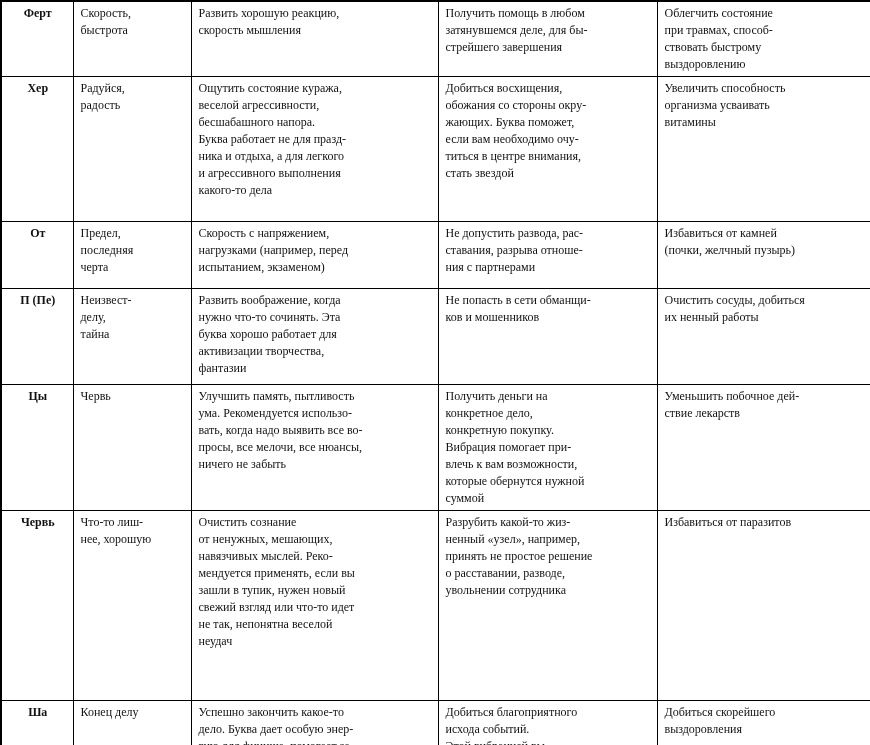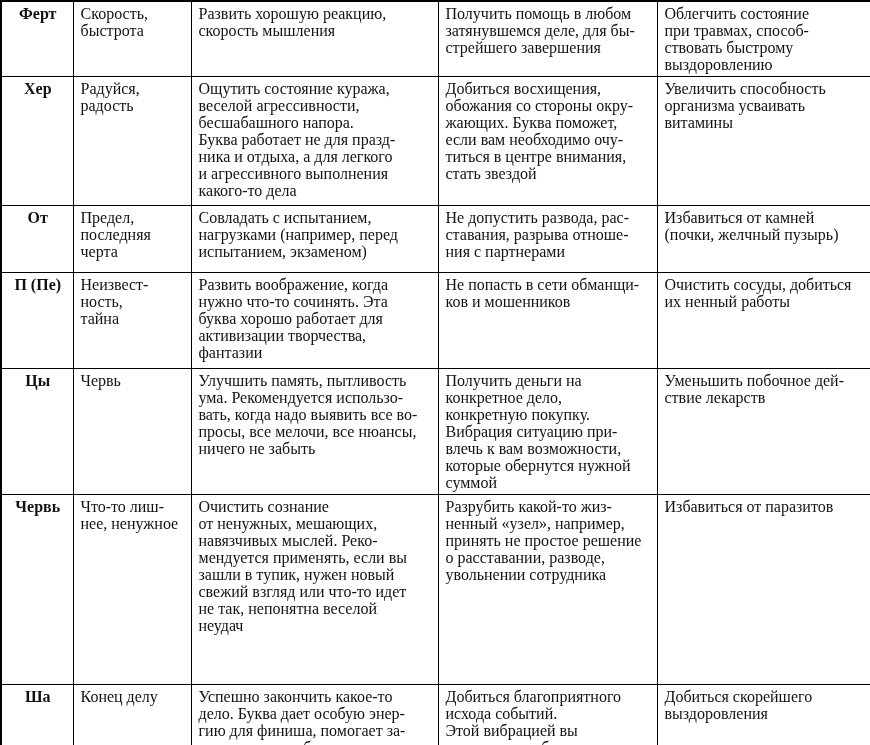--- a/index.html
+++ b/index.html
@@ -17,21 +17,21 @@
   }
   table.letter-table {
     border-collapse: collapse;
     table-layout: fixed;
     width: 870px;
     height: 745px;
     border: 2px solid #000000;
   }
   table.letter-table td {
     border: 1px solid #000000;
-    font-size: 16px;
+    font-size: 12px;
     line-height: 17px;
     white-space: pre-line;
     overflow: hidden;
     padding: 3px 6px 3px 7px;
     vertical-align: top;
     box-sizing: border-box;
   }
   td.c-letter {
     font-weight: bold;
     text-align: center;
@@ -63,21 +63,21 @@
         <td>Развить хорошую реакцию,
 скорость мышления</td>
         <td>Получить помощь в любом
 затянувшемся деле, для бы-
 стрейшего завершения</td>
         <td>Облегчить состояние
 при травмах, способ-
 ствовать быстрому
 выздоровлению</td>
       </tr>
-      <tr style="height:129px">
+      <tr style="height:145px">
         <td class="c-letter">Хер</td>
         <td class="c-meaning">Радуйся,
 радость</td>
         <td>Ощутить состояние куража,
 веселой агрессивности,
 бесшабашного напора.
 Буква работает не для празд-
 ника и отдыха, а для легкого
 и агрессивного выполнения
 какого-то дела</td>
@@ -89,33 +89,33 @@
 стать звездой</td>
         <td>Увеличить способность
 организма усваивать
 витамины</td>
       </tr>
       <tr style="height:67px">
         <td class="c-letter">От</td>
         <td class="c-meaning">Предел,
 последняя
 черта</td>
-        <td>Совладать с испытанием,
+        <td>Скорость с напряжением,
 нагрузками (например, перед
 испытанием, экзаменом)</td>
         <td>Не допустить развода, рас-
 ставания, разрыва отноше-
 ния с партнерами</td>
         <td>Избавиться от камней
 (почки, желчный пузырь)</td>
       </tr>
       <tr style="height:96px">
         <td class="c-letter">П (Пе)</td>
         <td class="c-meaning">Неизвест-
-ность,
+делу,
 тайна</td>
         <td>Развить воображение, когда
 нужно что-то сочинять. Эта
 буква хорошо работает для
 активизации творчества,
 фантазии</td>
         <td>Не попасть в сети обманщи-
 ков и мошенников</td>
         <td>Очистить сосуды, добиться
 их ненный работы</td>
@@ -124,31 +124,31 @@
         <td class="c-letter">Цы</td>
         <td class="c-meaning">Червь</td>
         <td>Улучшить память, пытливость
 ума. Рекомендуется использо-
 вать, когда надо выявить все во-
 просы, все мелочи, все нюансы,
 ничего не забыть</td>
         <td>Получить деньги на
 конкретное дело,
 конкретную покупку.
-Вибрация ситуацию при-
+Вибрация помогает при-
 влечь к вам возможности,
 которые обернутся нужной
 суммой</td>
         <td>Уменьшить побочное дей-
 ствие лекарств</td>
       </tr>
       <tr style="height:190px">
         <td class="c-letter">Червь</td>
         <td class="c-meaning">Что-то лиш-
-нее, ненужное</td>
+нее, хорошую</td>
         <td>Очистить сознание
 от ненужных, мешающих,
 навязчивых мыслей. Реко-
 мендуется применять, если вы
 зашли в тупик, нужен новый
 свежий взгляд или что-то идет
 не так, непонятна веселой
 неудач</td>
         <td>Разрубить какой-то жиз-
 ненный «узел», например,

